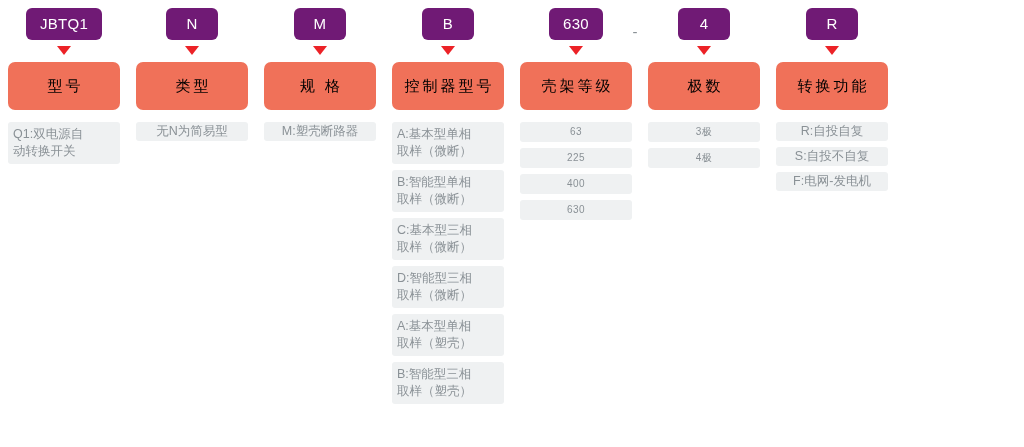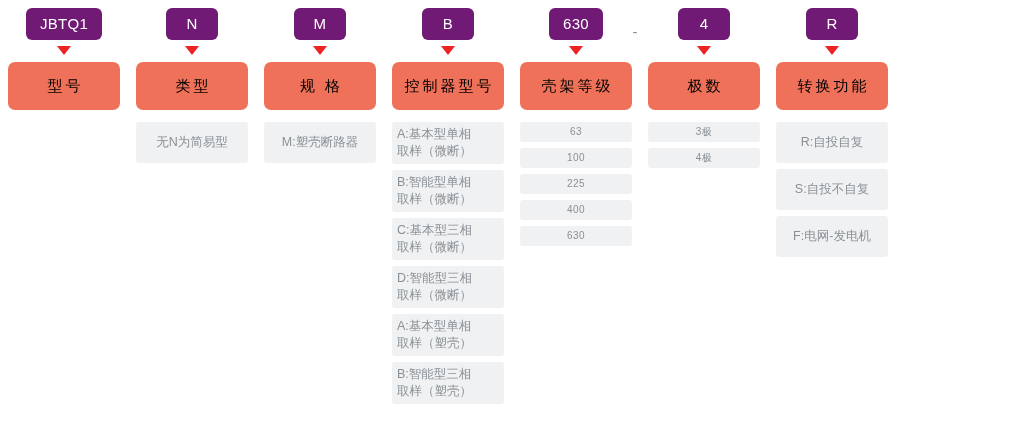--- a/index.html
+++ b/index.html
@@ -92,21 +92,21 @@
     flex-direction: column;
     gap: 6px;
   }
 
   .chip {
     background: #eff1f2;
     border-radius: 3px;
     color: #8a9196;
     font-size: 12.5px;
     line-height: 17px;
-    padding: 12px 4px;
+    padding: 1px 4px;
     text-align: center;
     box-sizing: border-box;
     word-break: keep-all;
   }
   .chip.two-line {
     text-align: left;
     padding: 4px 5px;
   }
   .chip.numeric {
     font-size: 10px;
@@ -130,20 +130,26 @@
 </style>
 </head>
 <body>
 
 <div id="diagram">
   <div class="columns">
       <div class="column">
         <div class="code-badge">JBTQ1</div>
         <div class="arrow"></div>
         <div class="label-box">型号</div>
+        <div class="options">
+          <div class="chip two-line">
+            <div>Q1:双电源自</div>
+            <div>动转换开关</div>
+          </div>
+        </div>
       </div>
       <div class="column">
         <div class="code-badge">N</div>
         <div class="arrow"></div>
         <div class="label-box">类型</div>
         <div class="options">
           <div class="chip">
             <div>无N为简易型</div>
           </div>
         </div>
@@ -189,23 +195,20 @@
           </div>
         </div>
       </div>
       <div class="column">
         <div class="code-badge">630</div>
         <div class="arrow"></div>
         <div class="label-box">壳架等级</div>
         <div class="options">
           <div class="chip numeric">
             <div>63</div>
-          </div>
-          <div class="chip numeric">
-            <div>100</div>
           </div>
           <div class="chip numeric">
             <div>225</div>
           </div>
           <div class="chip numeric">
             <div>400</div>
           </div>
           <div class="chip numeric">
             <div>630</div>
           </div>

